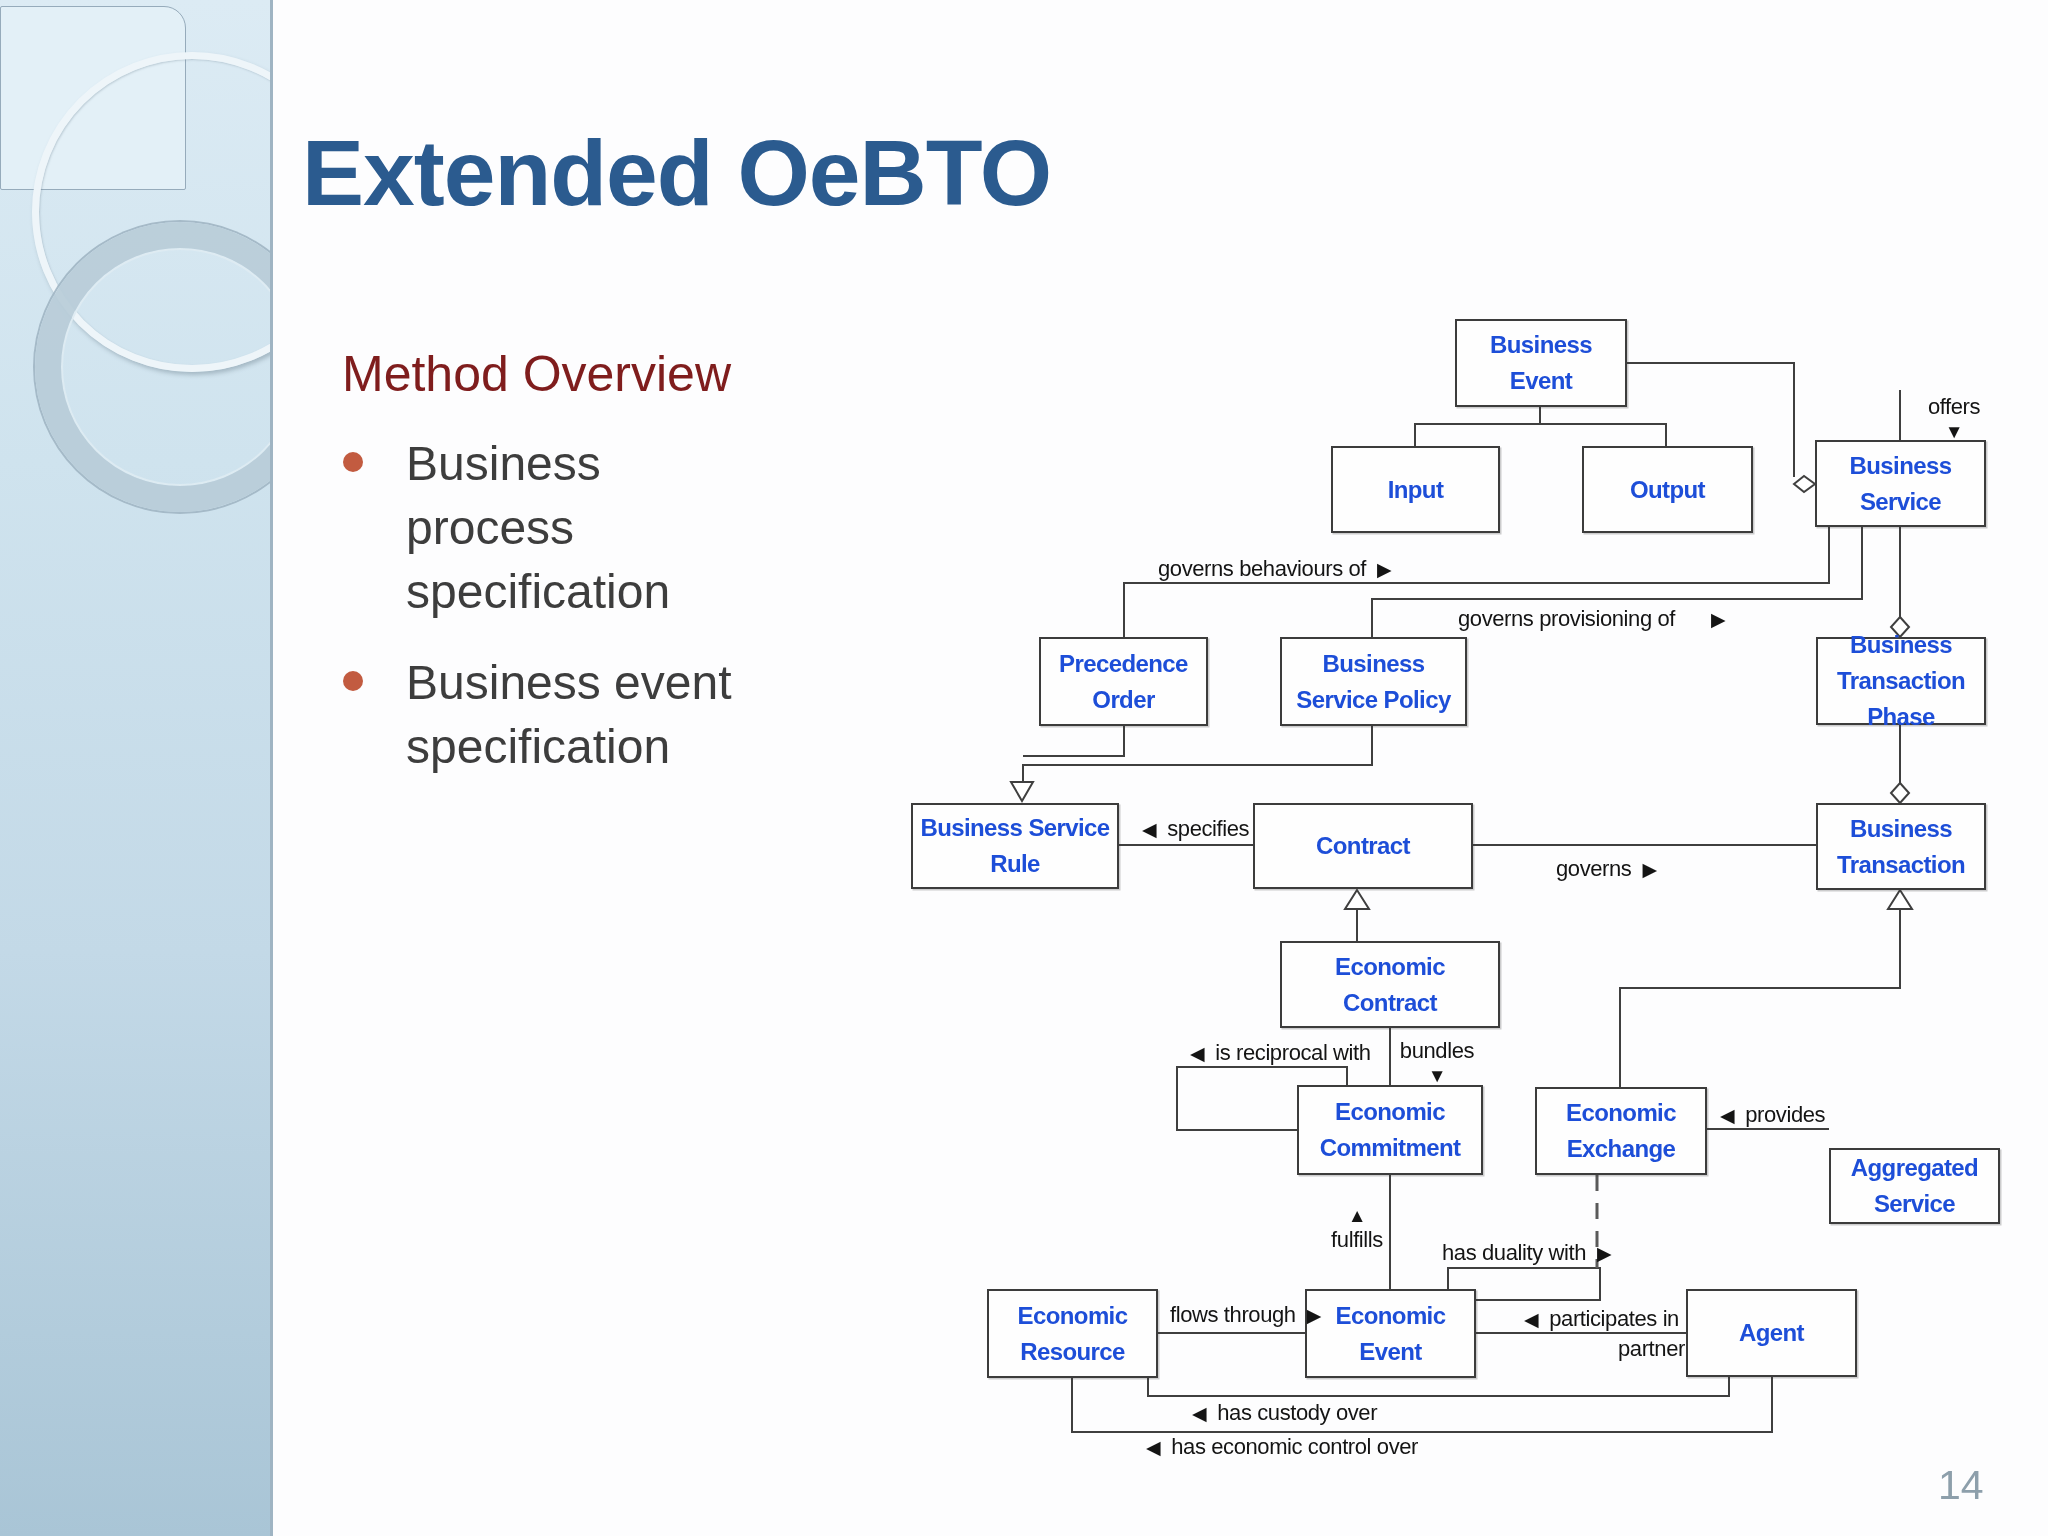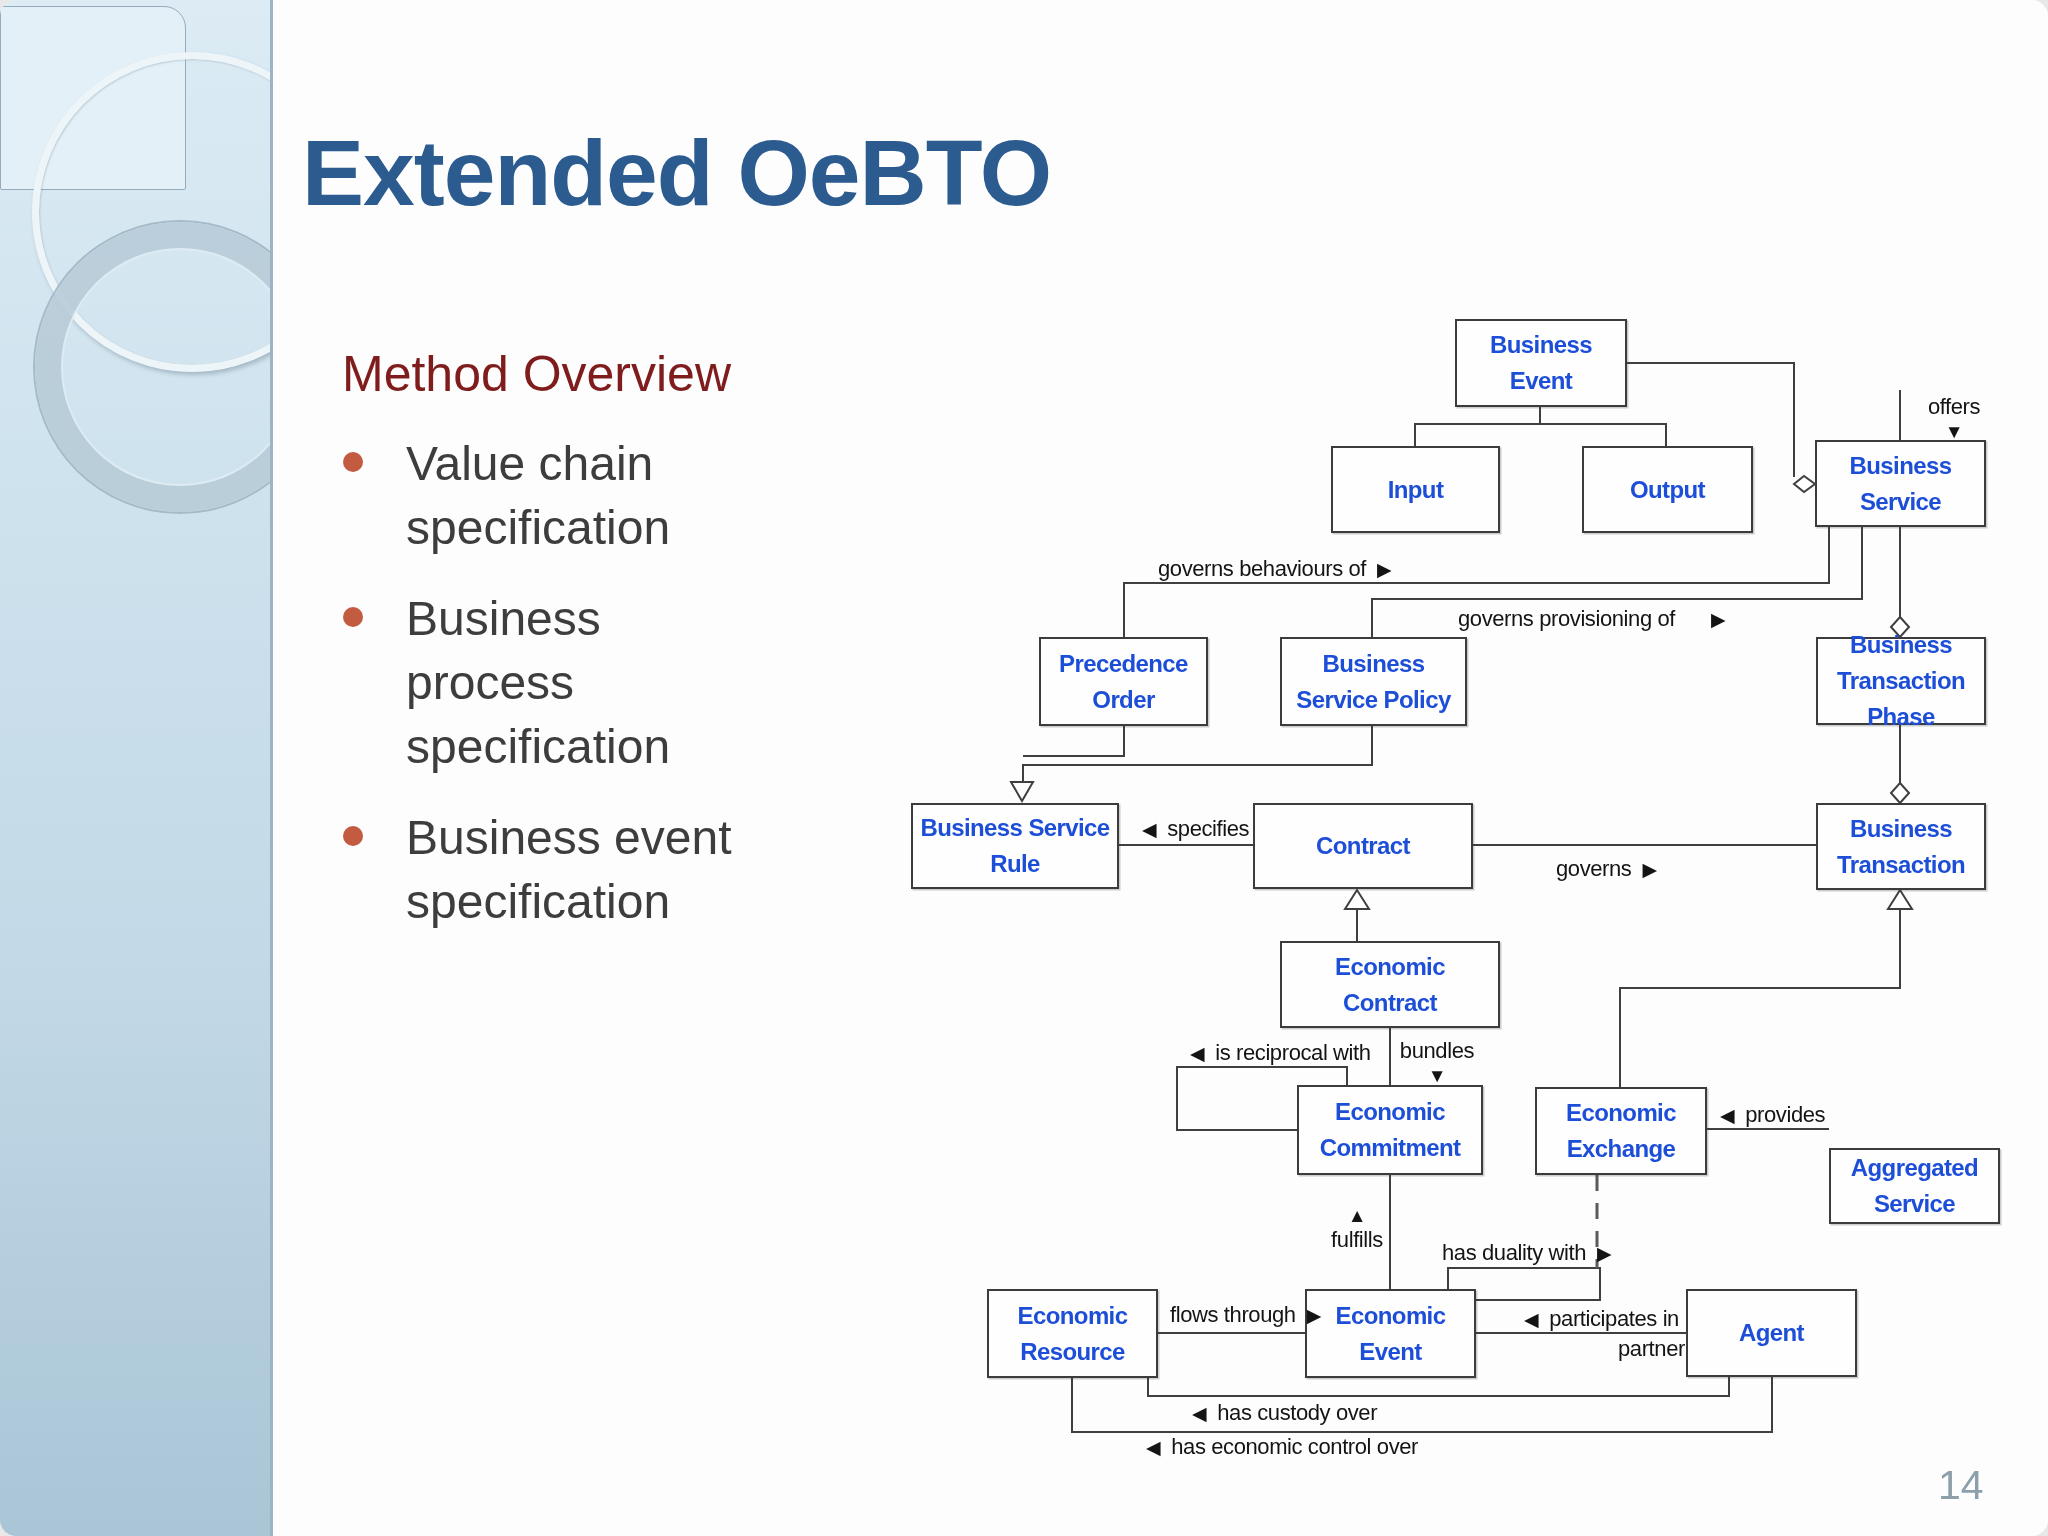--- a/index.html
+++ b/index.html
@@ -1,18 +1,18 @@
 <!DOCTYPE html>
 <html><head>
 <meta charset="utf-8">
 <style>
   html,body{margin:0;padding:0;background:#e8e8e8;}
   #slide{
     position:relative;width:2048px;height:1536px;overflow:hidden;
-    background:#fdfdfe;font-family:"Liberation Sans",sans-serif;border-radius:16px;
+    background:#fdfdfe;font-family:"Liberation Sans",sans-serif;
   }
   
   #sidebar{
     position:absolute;left:0;top:0;width:270px;height:1536px;overflow:hidden;
     background:linear-gradient(180deg,#dcebf4 0%,#cfe3ee 30%,#c3d9e7 62%,#a9c5d6 100%);
     border-right:3px solid #9fb4c3;
   }
   .corner-rect{
     position:absolute;left:0;top:6px;width:184px;height:182px;
     background:#e3f0f7;border:1px solid #96abbb;border-radius:2px 22px 2px 2px;
@@ -72,21 +72,20 @@
 
   <div id="sidebar">
     <div class="corner-rect"></div>
     <div class="ring-thin"></div>
     <div class="ring-thick"></div>
   </div>
 
   <div id="title">Extended OeBTO</div>
   <div id="method-overview">Method Overview</div>
   <ul id="bullet-list">
-    <li>Value chain specification</li>
     <li>Business process specification</li>
     <li>Business event specification</li>
   </ul>
   <div id="page-number">14</div>
 
   <svg id="connector-svg" viewBox="0 0 2048 1536">
     <g stroke="#3f3f3f" stroke-width="2" fill="none">
       <path d="M1900 390 V440"></path>
       <path d="M1627 363 H1794 V477"></path>
       <path d="M1540 407 V424 M1415 446 V424 H1666 V446"></path>

